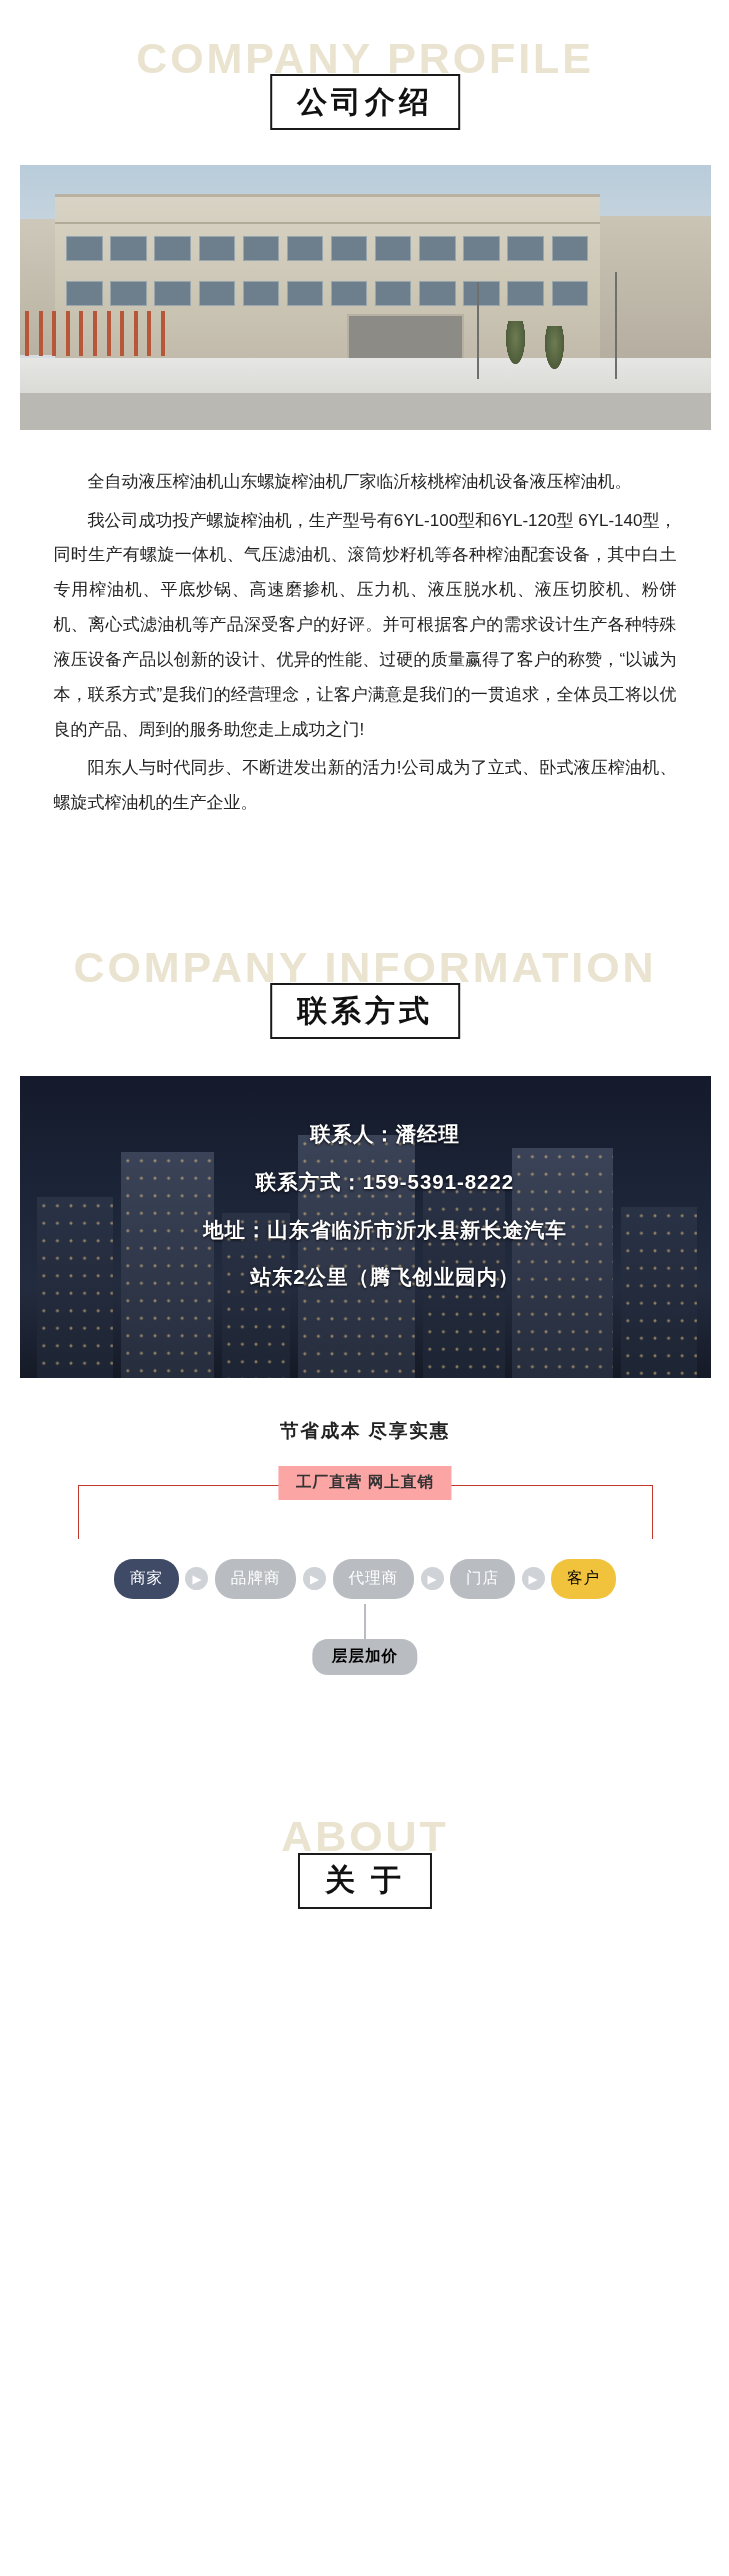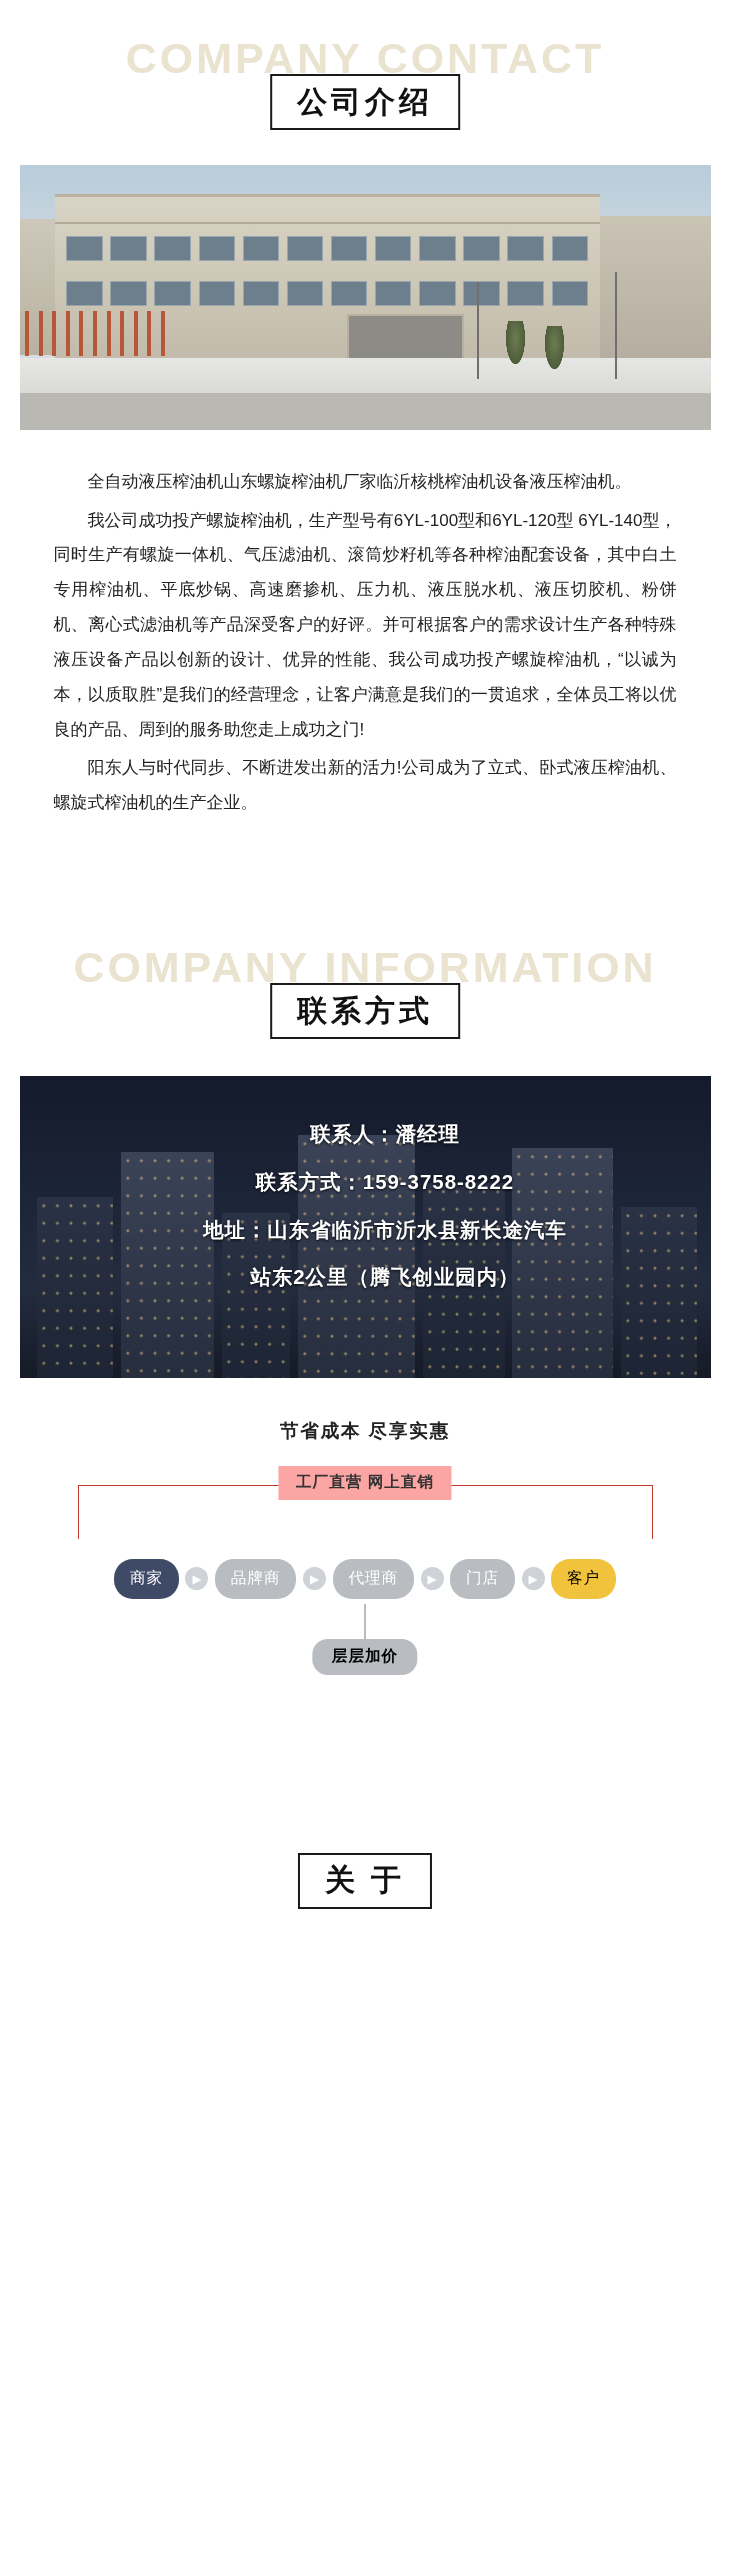--- a/index.html
+++ b/index.html
@@ -280,21 +280,21 @@
 
   .spacer-80 { height: 84px; }
   .spacer-40 { height: 39px; }
 </style>
 </head>
 <body>
 
 <div class="page">
 
   <div class="section-head">
-    <div class="ghost-title">COMPANY CONTACT</div>
+    <div class="ghost-title">COMPANY PROFILE</div>
     <div class="boxed-title">公司介绍</div>
   </div>
 
   <div class="photo-frame">
     <div class="sky"></div>
     <div class="bldg-left"></div>
     <div class="bldg-right"></div>
     <div class="bldg-main">
       <div class="win-row" style="top:39px">
         <i></i>
@@ -331,21 +331,21 @@
     </div>
     <div class="fence"></div>
     <div class="pole" style="left:457px; top:117px; height:97px;"></div>
     <div class="pole" style="left:595px; top:107px; height:107px;"></div>
     <div class="tree" style="left:486px; top:156px;"></div>
     <div class="tree" style="left:525px; top:161px;"></div>
   </div>
 
   <div class="body-copy">
     <p>全自动液压榨油机山东螺旋榨油机厂家临沂核桃榨油机设备液压榨油机。</p>
-    <p>我公司成功投产螺旋榨油机，生产型号有6YL-100型和6YL-120型 6YL-140型，同时生产有螺旋一体机、气压滤油机、滚筒炒籽机等各种榨油配套设备，其中白土专用榨油机、平底炒锅、高速磨掺机、压力机、液压脱水机、液压切胶机、粉饼机、离心式滤油机等产品深受客户的好评。并可根据客户的需求设计生产各种特殊液压设备产品以创新的设计、优异的性能、我公司成功投产螺旋榨油机，“以诚为本，以质取胜”是我们的经营理念，让客户满意是我们的一贯追求，全体员工将以优良的产品、周到的服务助您走上成功之门!</p>
+    <p>我公司成功投产螺旋榨油机，生产型号有6YL-100型和6YL-120型 6YL-140型，同时生产有螺旋一体机、气压滤油机、滚筒炒籽机等各种榨油配套设备，其中白土专用榨油机、平底炒锅、高速磨掺机、压力机、液压脱水机、液压切胶机、粉饼机、离心式滤油机等产品深受客户的好评。并可根据客户的需求设计生产各种特殊液压设备产品以创新的设计、优异的性能、过硬的质量赢得了客户的称赞，“以诚为本，联系方式”是我们的经营理念，让客户满意是我们的一贯追求，全体员工将以优良的产品、周到的服务助您走上成功之门!</p>
     <p>阳东人与时代同步、不断进发出新的活力!公司成为了立式、卧式液压榨油机、螺旋式榨油机的生产企业。</p>
   </div>
 
   <div class="spacer-80"></div>
 
   <div class="section-head">
     <div class="ghost-title">COMPANY INFORMATION</div>
     <div class="boxed-title">联系方式</div>
   </div>
 
@@ -368,21 +368,21 @@
       </div>
     <div class="tower lit" style="left:492px; width:101px; height:230px;">
         <div class="lights"></div>
       </div>
     <div class="tower" style="left:601px; width:76px; height:171px;">
         <div class="lights"></div>
       </div>
 
     <div class="contact-text">
       <div>联系人：潘经理</div>
-      <div>联系方式：159-3758-8222</div>
+      <div>联系方式：159-5391-8222</div>
       <div>地址：山东省临沂市沂水县新长途汽车</div>
       <div>站东2公里（腾飞创业园内）</div>
     </div>
   </div>
 
   <div class="diagram">
     <div class="dg-title">节省成本 尽享实惠</div>
     <div class="dg-bracket"></div>
     <div class="dg-yellow">工厂直营 网上直销</div>
 
@@ -398,18 +398,19 @@
       <span class="node yellow">客户</span>
     </div>
 
     <div class="dg-vline"></div>
     <div class="dg-bottom">层层加价</div>
   </div>
 
   <div class="spacer-80"></div>
 
   <div class="section-head">
+    <div class="ghost-title">ABOUT</div>
     <div class="boxed-title">关 于</div>
   </div>
 
   <div class="spacer-40"></div>
 </div>
 
 
 </body></html>

